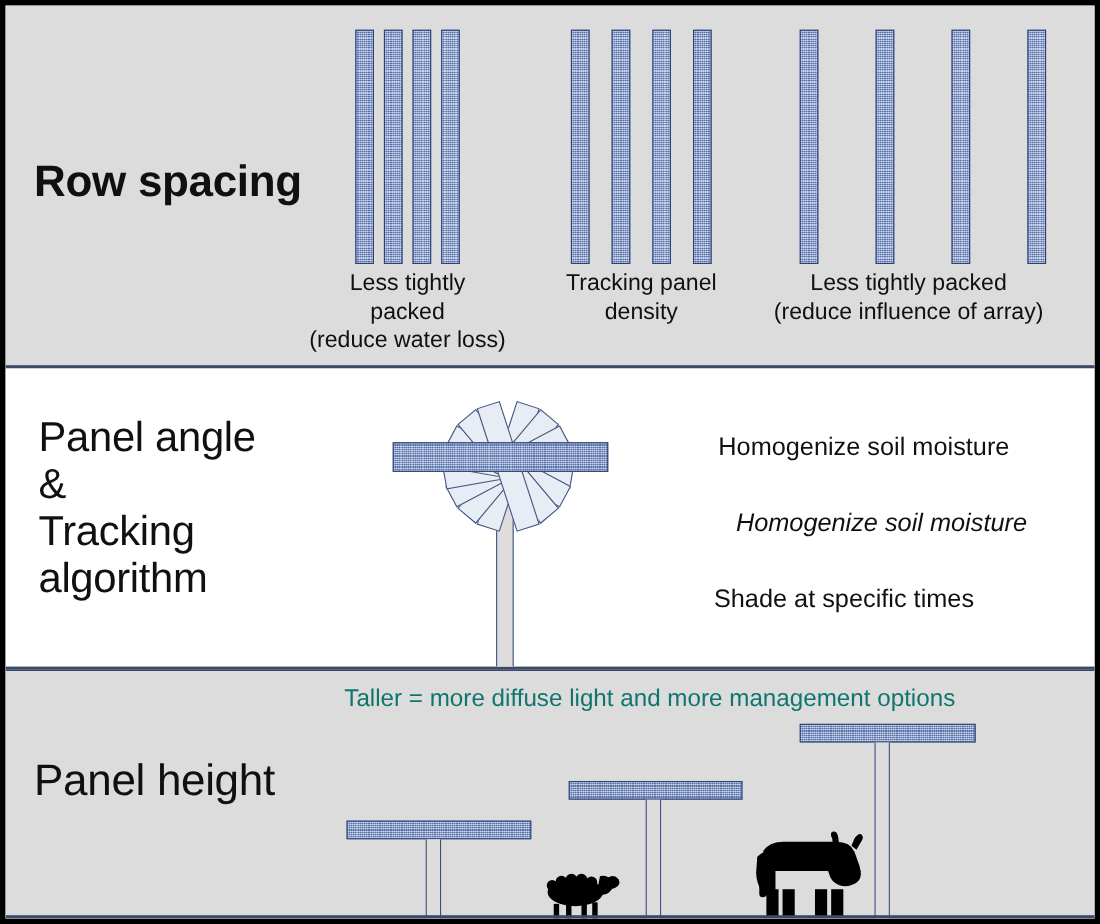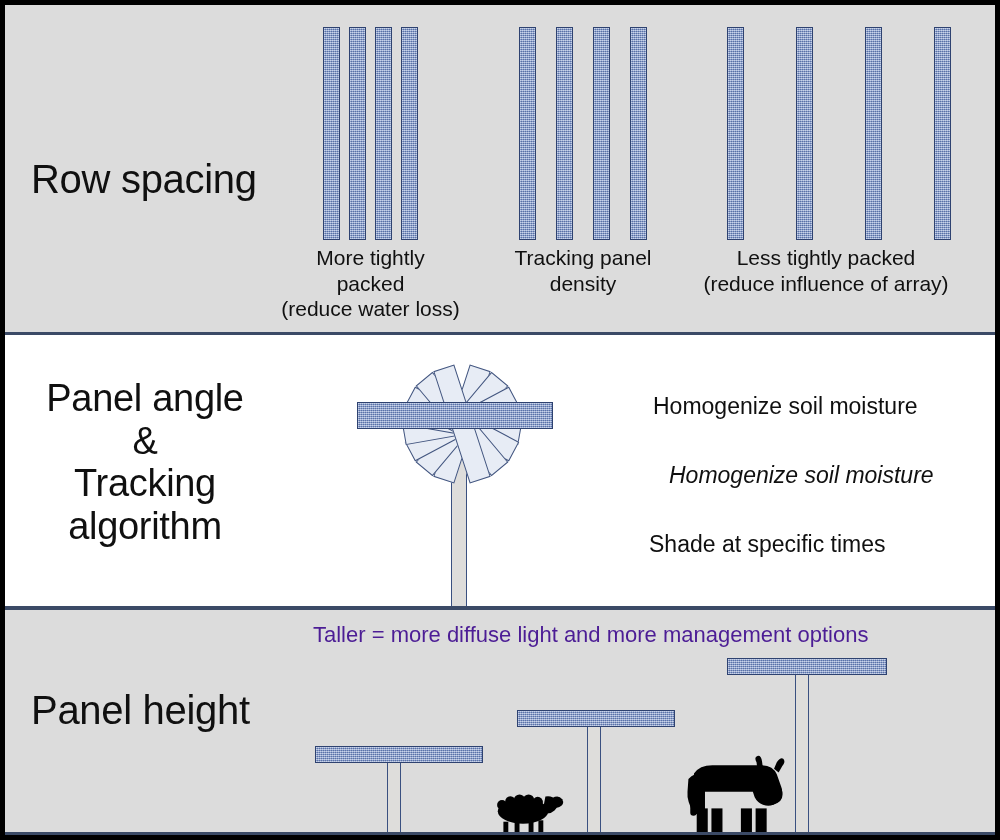--- a/index.html
+++ b/index.html
@@ -40,22 +40,22 @@
 
   
   .section-title{
     position:absolute;
     color:#101010;
     font-weight:400;
     line-height:1.12;
     white-space:pre-line;
     letter-spacing:-0.3px;
   }
-  #title-row-spacing{ left:26px; top:152px; font-size:40px; }
-  #title-panel-angle{ left:30px; top:42px; font-size:38px; text-align:center; width:220px;}
+  #title-row-spacing{ left:26px; top:138px; font-size:40px;font-weight:bold; }
+  #title-panel-angle{ left:30px; top:42px; font-size:38px; width:220px;}
   #title-panel-height{ left:26px; top:78px; font-size:40px; }
 
   
   .panel{
     position:absolute;
     box-sizing:border-box;
     border:1.5px solid #2e4270;
     background-color:#7c97cd;
     background-image:
        repeating-linear-gradient(0deg, rgba(255,255,255,.40) 0 1px, rgba(30,50,105,.20) 1px 2px),
@@ -109,21 +109,21 @@
     font-size:23px;
     color:#101010;
     white-space:nowrap;
   }
 
   
   #height-caption{
     position:absolute;
     left:308px; top:12px;
     font-size:22px;
-    color:#4c1d95;
+    color:#0f766e;
     white-space:nowrap;
   }
   .height-unit{ position:absolute; }
   .height-unit .panel{ left:0; top:0; }
   .post{
     position:absolute;
     background:#dedddb;
     border-left:1.6px solid #3a5080;
     border-right:1.6px solid #3a5080;
     box-sizing:border-box;
@@ -144,21 +144,21 @@
 <div id="figure">
 
   <div class="section" id="section-row-spacing">
     <div class="section-title" id="title-row-spacing">Row spacing</div>
 
     <div class="row-group" id="rg0" style="left: 318px; top: 0px; width: 95px; height: 330px;">
         <div class="panel" style="left: 0px; top: 22px; width: 17px; height: 213px;"></div>
         <div class="panel" style="left: 26px; top: 22px; width: 17px; height: 213px;"></div>
         <div class="panel" style="left: 52px; top: 22px; width: 17px; height: 213px;"></div>
         <div class="panel" style="left: 78px; top: 22px; width: 17px; height: 213px;"></div>
-        <div class="row-caption" style="top: 240px;">More tightly
+        <div class="row-caption" style="top: 240px;">Less tightly
 packed
 (reduce water loss)</div>
       </div>
     <div class="row-group" id="rg1" style="left: 514px; top: 0px; width: 128px; height: 330px;">
         <div class="panel" style="left: 0px; top: 22px; width: 17px; height: 213px;"></div>
         <div class="panel" style="left: 37px; top: 22px; width: 17px; height: 213px;"></div>
         <div class="panel" style="left: 74px; top: 22px; width: 17px; height: 213px;"></div>
         <div class="panel" style="left: 111px; top: 22px; width: 17px; height: 213px;"></div>
         <div class="row-caption" style="top: 240px;">Tracking panel
 density</div>

